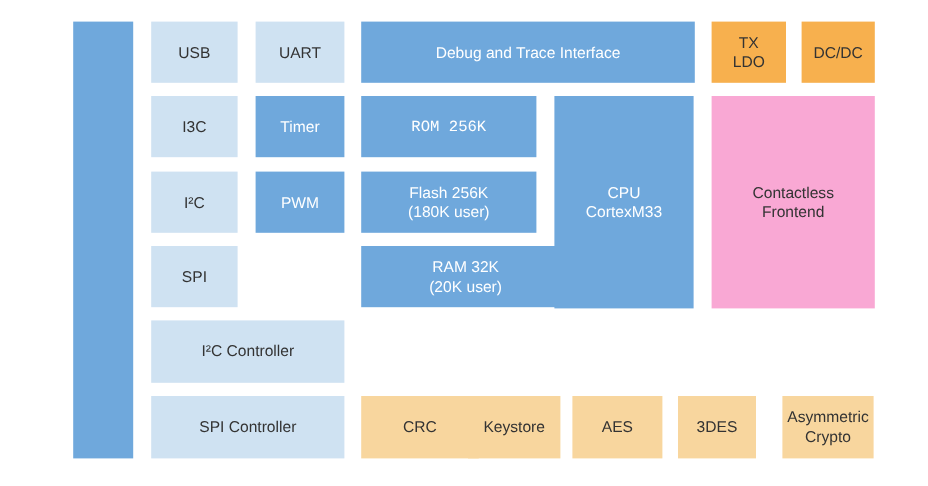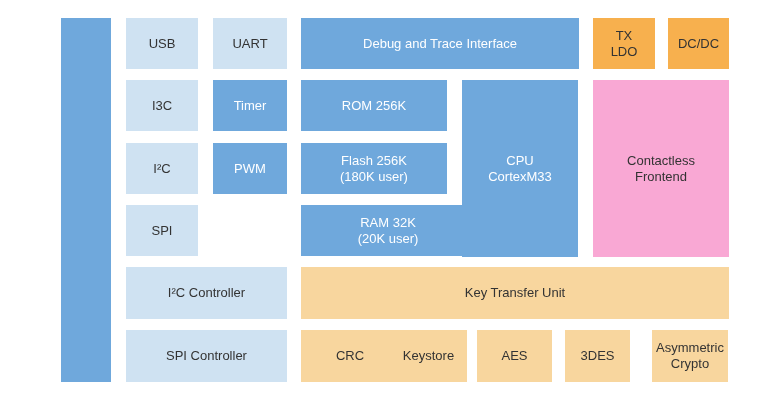--- a/index.html
+++ b/index.html
@@ -49,21 +49,21 @@
     </div>
     <div class="block" style="left: 668px; top: 18px; width: 61px; height: 51px; background: rgb(247, 176, 78); color: rgb(51, 51, 51);">
       <span>DC/DC</span>
     </div>
     <div class="block" style="left: 126px; top: 80px; width: 72px; height: 51px; background: rgb(207, 226, 242); color: rgb(51, 51, 51);">
       <span>I3C</span>
     </div>
     <div class="block" style="left: 213px; top: 80px; width: 74px; height: 51px; background: rgb(111, 168, 220); color: rgb(255, 255, 255);">
       <span>Timer</span>
     </div>
-    <div class="block" style="left: 301px; top: 80px; width: 146px; height: 51px; background: rgb(111, 168, 220); color: rgb(255, 255, 255);">
+    <div class="block" style="left: 301px; top: 80px; width: 146px; height: 51px; background: rgb(111, 168, 220); color: rgb(255, 255, 255); font-family: Liberation Mono, monospace;">
       <span>ROM 256K</span>
     </div>
     <div class="block" style="left: 462px; top: 80px; width: 116px; height: 177px; background: rgb(111, 168, 220); color: rgb(255, 255, 255);">
       <span>CPU
 CortexM33</span>
     </div>
     <div class="block" style="left: 593px; top: 80px; width: 136px; height: 177px; background: #f9a8d4; color: rgb(51, 51, 51);">
       <span>Contactless
 Frontend</span>
     </div>
@@ -83,23 +83,20 @@
     <div class="block" style="left: 301px; top: 205px; width: 174px; height: 51px; background: rgb(111, 168, 220); color: rgb(255, 255, 255);">
       <span>RAM 32K
 (20K user)</span>
     </div>
     <div class="block" style="left: 126px; top: 267px; width: 161px; height: 52px; background: rgb(207, 226, 242); color: rgb(51, 51, 51);">
       <span>I²C Controller</span>
     </div>
     <div class="block" style="left: 126px; top: 330px; width: 161px; height: 52px; background: rgb(207, 226, 242); color: rgb(51, 51, 51);">
       <span>SPI Controller</span>
     </div>
-    <div class="block" style="left: 301px; top: 267px; width: 428px; height: 52px; background: rgb(248, 214, 158); color: rgb(51, 51, 51);">
-      <span>Key Transfer Unit</span>
-    </div>
     <div class="block" style="left: 301px; top: 330px; width: 98px; height: 52px; background: rgb(248, 214, 158); color: rgb(51, 51, 51); text-align: right;">
       <span>CRC</span>
     </div>
     <div class="block" style="left: 390px; top: 330px; width: 77px; height: 52px; background: rgb(248, 214, 158); color: rgb(51, 51, 51);">
       <span>Keystore</span>
     </div>
     <div class="block" style="left: 477px; top: 330px; width: 75px; height: 52px; background: rgb(248, 214, 158); color: rgb(51, 51, 51);">
       <span>AES</span>
     </div>
     <div class="block" style="left: 565px; top: 330px; width: 65px; height: 52px; background: rgb(248, 214, 158); color: rgb(51, 51, 51);">

